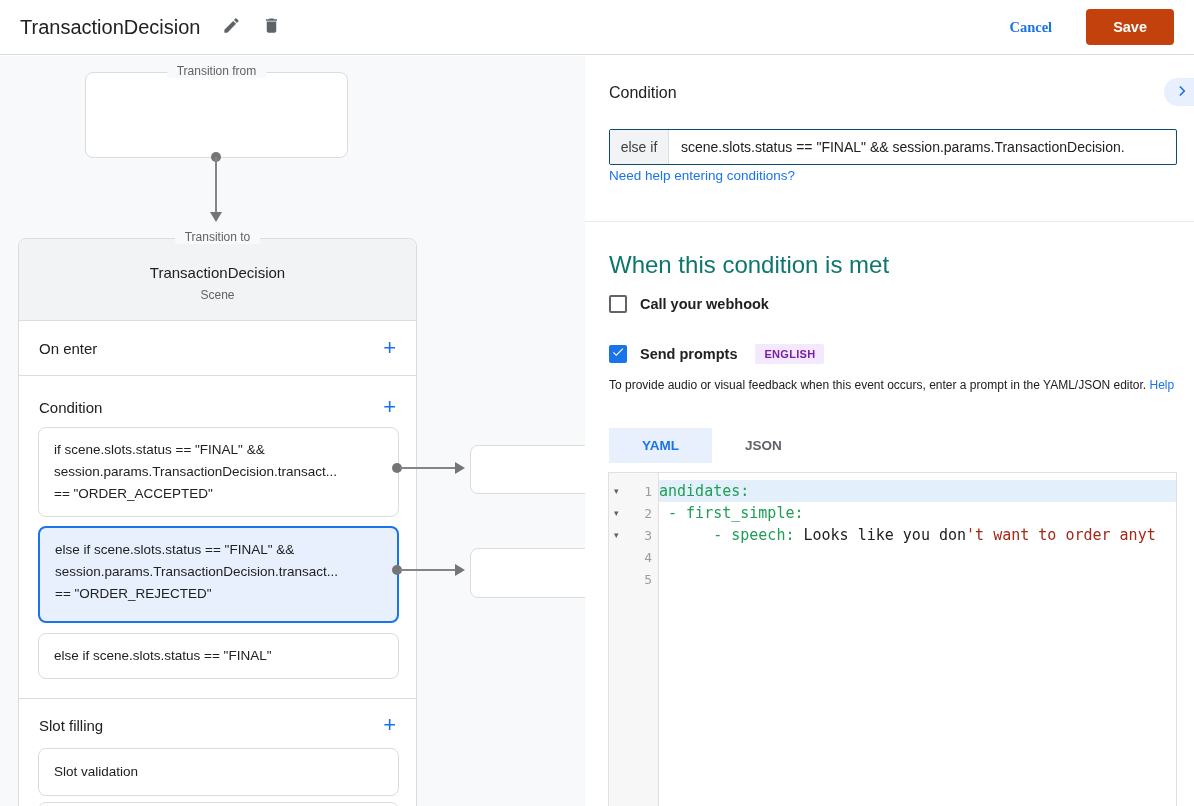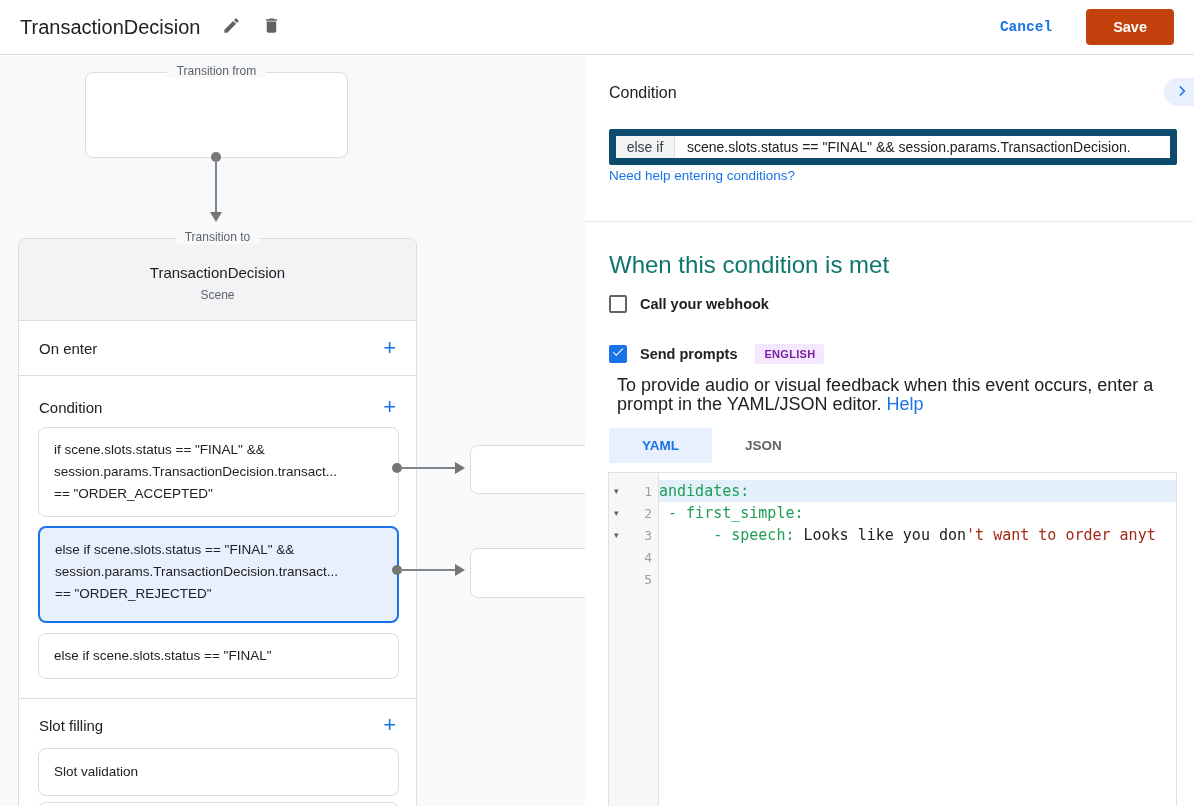--- a/index.html
+++ b/index.html
@@ -9,21 +9,21 @@
     -webkit-font-smoothing:antialiased;
   }
   
   .topbar{position:absolute;left:0;top:0;width:100%;height:55px;background:#fff;
     border-bottom:1px solid #dadce0;display:flex;align-items:center;box-sizing:border-box;padding:0 20px;}
   .topbar-title{font-size:20px;color:#202124;}
   .icon-btn{width:26px;height:26px;border:none;background:transparent;display:flex;align-items:center;justify-content:center;cursor:pointer;padding:0;}
   .icon-btn.edit{margin-left:18px;}
   .icon-btn.del{margin-left:14px;}
   .topbar-right{margin-left:auto;display:flex;align-items:center;}
-  .cancel-btn{background:transparent;border:none;color:#1a73e8;font-size:14.5px;font-weight:700;font-family:Liberation Mono, monospace;cursor:pointer;padding:8px 12px;}
+  .cancel-btn{background:transparent;border:none;color:#1a73e8;font-size:14.5px;font-weight:700;font-family:Liberation Serif, serif;cursor:pointer;padding:8px 12px;}
   .save-btn{margin-left:22px;background:#c2410c;color:#fff;border:none;border-radius:4px;font-size:14.5px;font-weight:700;font-family:inherit;padding:10px 27px;cursor:pointer;}
   
   .canvas{position:absolute;left:0;top:56px;width:585px;height:750px;background:#f8f9fa;overflow:hidden;}
   .legend{position:absolute;top:-9px;left:50%;transform:translateX(-50%);background:#f8f9fa;
     padding:0 10px;font-size:12px;color:#5f6368;white-space:nowrap;}
   .tfrom{position:absolute;left:85px;top:16px;width:263px;height:86px;background:#fff;
     border:1px solid #dadce0;border-radius:8px;box-sizing:border-box;}
   .tfrom-label{margin-top:32px;text-align:center;font-size:15px;color:#202124;}
   .dot{position:absolute;width:10px;height:10px;border-radius:50%;background:#757575;}
   .vline{position:absolute;left:215px;top:101px;width:2px;height:56px;background:#80868b;}
@@ -50,37 +50,37 @@
   .card-text{padding:11px 15px;white-space:pre-line;}
   .card.selected{border:2px solid #1a73e8;background:#e8f0fe;}
   .card.single{display:flex;align-items:center;padding-left:15px;}
   .row-slotlabel{top:468px;height:36px;}
   
   .panel{position:absolute;left:585px;top:56px;right:0;bottom:0;background:#fff;}
   .p-title{position:absolute;left:24px;top:28px;font-size:16px;color:#202124;}
   .expand-btn{position:absolute;right:0;top:22px;width:30px;height:28px;background:#e8f0fe;
     border:none;border-radius:14px 0 0 14px;display:flex;align-items:center;justify-content:center;cursor:pointer;padding:0 0 0 6px;}
   .cond-row{position:absolute;left:24px;top:73px;right:17px;height:36px;display:flex;
-    border:7px solid #0c4a6e;border-radius:2px;box-sizing:border-box;background:#fff;}
+    border:1px solid #0c4a6e;border-radius:2px;box-sizing:border-box;background:#fff;}
   .cond-prefix{width:58px;background:#f1f3f4;border-right:1px solid #dadce0;display:flex;
     align-items:center;justify-content:center;font-size:14px;color:#3c4043;flex-shrink:0;}
   .cond-input{flex:1;border:none;outline:none;background:transparent;font-family:inherit;
     font-size:14px;color:#202124;padding:0 12px;min-width:0;}
   .help-link{position:absolute;left:24px;top:112px;font-size:13.5px;color:#1a73e8;text-decoration:none;cursor:pointer;}
   .p-divider{position:absolute;left:0;right:0;top:165px;height:1px;background:#e8eaed;}
   .when-title{position:absolute;left:24px;top:195px;font-size:24px;color:#0f766e;}
   .check-row{position:absolute;left:24px;display:flex;align-items:center;}
   .row-webhook{top:239px;}
   .row-prompts{top:288px;}
   .checkbox{width:18px;height:18px;border:2px solid #5f6368;border-radius:2px;background:#fff;box-sizing:border-box;cursor:pointer;flex-shrink:0;}
   .checkbox.checked{border:none;background:#1a73e8;display:flex;align-items:center;justify-content:center;}
   .check-label{margin-left:13px;font-size:14.5px;font-weight:700;color:#202124;}
   .lang-badge{margin-left:18px;background:#f3e8fd;color:#7b1fa2;font-size:11px;font-weight:700;
     letter-spacing:.3px;padding:4px 9px;border-radius:2px;}
-  .desc{position:absolute;left:32px;top:320px;width:572px;font-size:18px;line-height:19px;color:#202124;}
+  .desc{position:absolute;left:24px;top:320px;width:572px;font-size:12px;line-height:19px;color:#202124;}
   .desc a{color:#1a73e8;text-decoration:none;cursor:pointer;}
   .tabs{position:absolute;left:24px;top:372px;display:flex;}
   .tab{width:103px;height:35px;display:flex;align-items:center;justify-content:center;
     font-size:13.5px;font-weight:700;cursor:pointer;}
   .tab.active{background:#e8f0fe;color:#1a73e8;}
   .tab.inactive{color:#5f6368;}
   
   .editor{position:absolute;left:23px;top:416px;right:17px;bottom:-2px;border:1px solid #e0e0e0;
     background:#fff;display:flex;box-sizing:border-box;}
   .gutter{width:50px;background:#f7f7f7;border-right:1px solid #e0e0e0;box-sizing:border-box;

